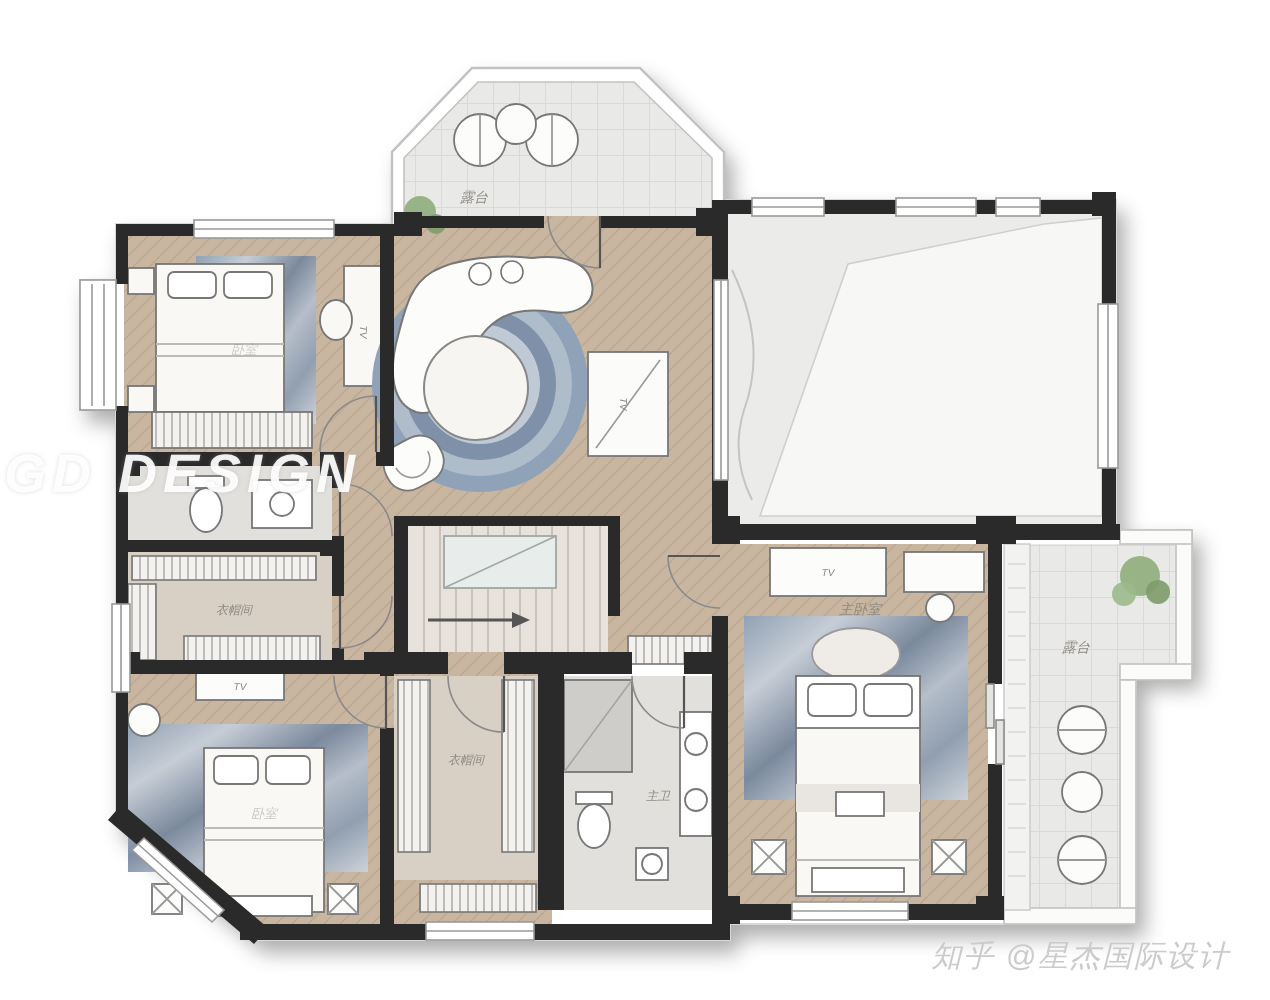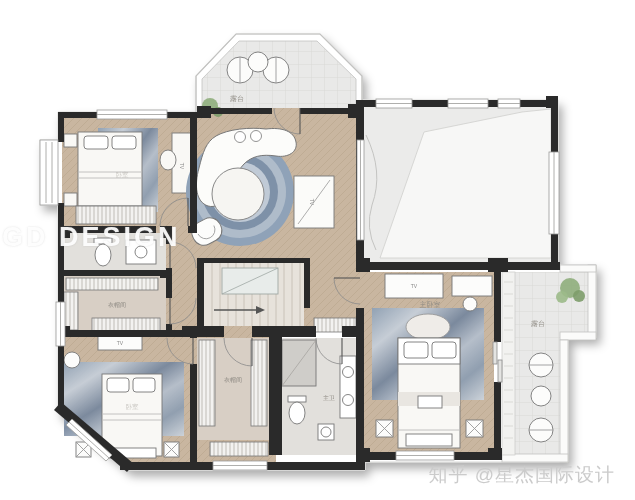--- a/index.html
+++ b/index.html
@@ -1,22 +1,22 @@
 <!DOCTYPE html>
 <html><head>
 <meta charset="utf-8">
 <style>
   html,body{margin:0;padding:0;background:#ffffff;}
   .stage{position:relative;width:635px;height:500px;background:#ffffff;overflow:hidden;
-         font-family:"Liberation Sans",sans-serif;}
+         font-family:"Liberation Sans",sans-serif;font-style:italic;}
   .stage svg{position:absolute;left:0;top:0;}
   .wm-design{position:absolute;left:2px;top:222px;font-size:27px;font-weight:bold;
              letter-spacing:3px;color:rgba(255,255,255,0.92);
              text-shadow:0 0 2px rgba(160,160,160,0.35);pointer-events:none;}
-  .wm-zhihu{position:absolute;right:20px;bottom:12px;font-size:19px;letter-spacing:1px;
+  .wm-zhihu{position:absolute;right:20px;bottom:12px;font-size:15px;letter-spacing:1px;
             color:#cbcbcb;pointer-events:none;}
   text{font-family:"Liberation Sans",sans-serif;}
   .rlabel{fill:#8f8b84;}
   .tvlabel{fill:#8a8a8a;}
 </style>
 </head>
 <body>
 
 <div class="stage">
 <svg width="635" height="500" viewBox="0 0 635 500">

